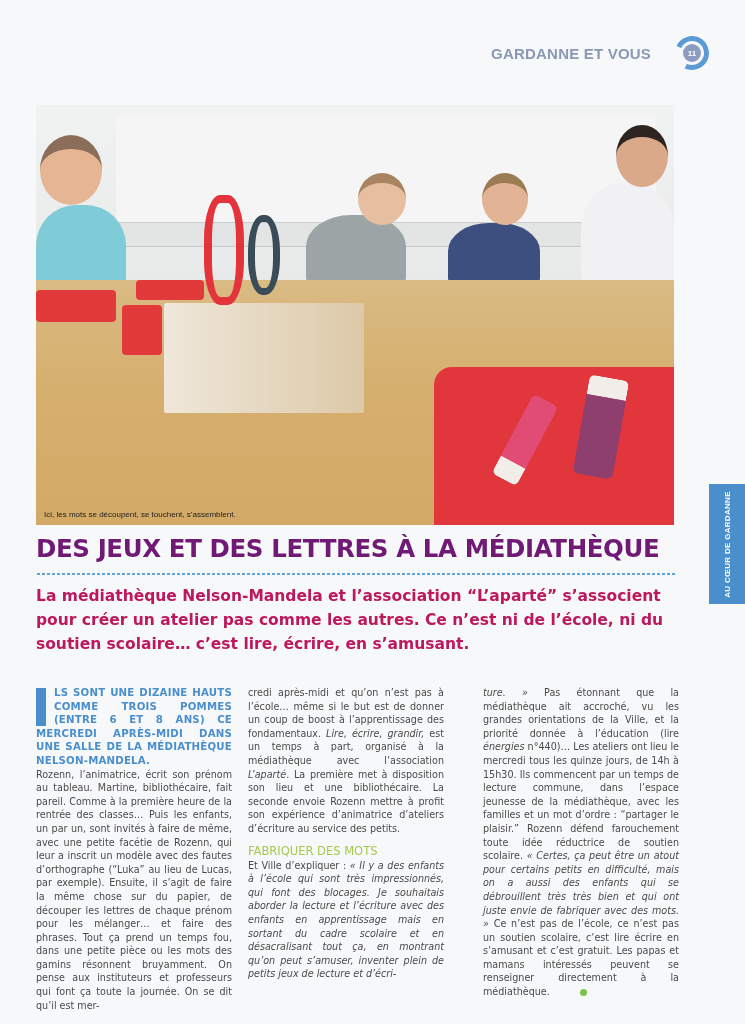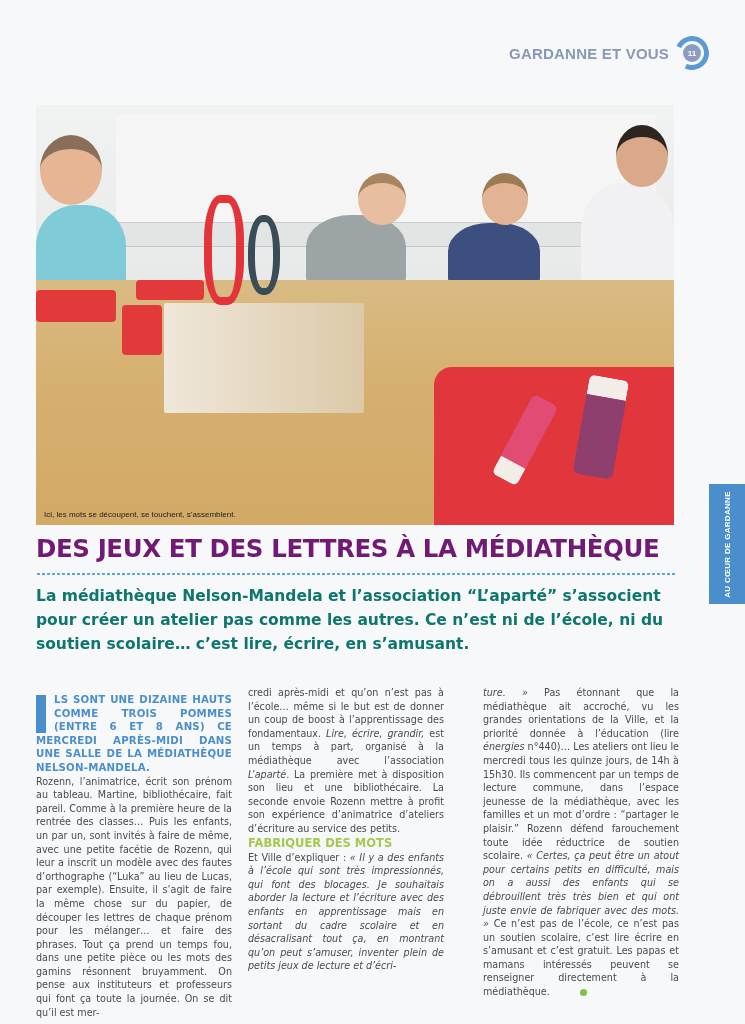--- a/index.html
+++ b/index.html
@@ -5,21 +5,21 @@
     * { margin: 0; padding: 0; box-sizing: border-box; }
     html, body { width: 745px; height: 1024px; overflow: hidden; }
     body {
       background: #f7f8fa;
       font-family: "DejaVu Sans", sans-serif;
       color: #333;
       position: relative;
     }
     .header {
       position: absolute; top: 36px; right: 36px;
-      display: flex; align-items: center; gap: 6px;
+      display: flex; align-items: center; gap: 24px;
     }
     .header-title {
       font-family: "Liberation Sans", sans-serif;
       font-weight: bold; font-size: 15px; color: #8a98b4; letter-spacing: 0.2px;
     }
     .page-badge {
       width: 34px; height: 34px; border-radius: 50%;
       border: 5px solid #5a9ad6; border-left-color: transparent;
       display: flex; align-items: center; justify-content: center;
       transform: rotate(-20deg);
@@ -67,44 +67,43 @@
       white-space: nowrap;
     }
     .dotted {
       position: absolute; left: 36px; top: 572px; width: 640px; height: 4px;
       background-image: radial-gradient(circle, #5aa6d8 1.2px, transparent 1.4px);
       background-size: 5px 4px;
     }
     .lede {
       position: absolute; left: 36px; top: 584px; width: 660px;
       font-family: "DejaVu Sans", sans-serif; font-weight: bold;
-      font-size: 15.5px; line-height: 24px; color: #0f766e;
+      font-size: 15.5px; line-height: 24px; color: #be185d;
     }
     .col {
       position: absolute; top: 686px; width: 196px;
       font-family: "DejaVu Sans", sans-serif; font-size: 9.6px;
       line-height: 13.6px; color: #4a4a4a; text-align: justify;
     }
     .col1 { left: 36px; }
     .col2 { left: 248px; }
     .col3 { left: 483px; }
     .dropcap-block {
       position: relative;
     }
     .dropcap {
       float: left; width: 10px; height: 38px; background: #4a8fcc;
       margin: 2px 8px 0 0;
     }
     .intro {
       font-weight: bold; color: #4a8fcc; font-size: 10.2px; line-height: 13.6px;
       letter-spacing: 0.2px;
-      margin-top: 7px;
     }
     .subhead {
-      font-weight: bold; color: #a6c84e; font-size: 11.5px; margin-top: 0; line-height: 15px;
+      font-weight: normal; color: #a6c84e; font-size: 11.5px; margin-top: 8px; line-height: 15px;
     }
     .end-dot {
       display: inline-block; width: 7px; height: 7px; border-radius: 50%;
       background: #7fc04a; margin-left: 30px; vertical-align: middle;
     }
     em { }
   </style>
 </head>
 <body>
 

